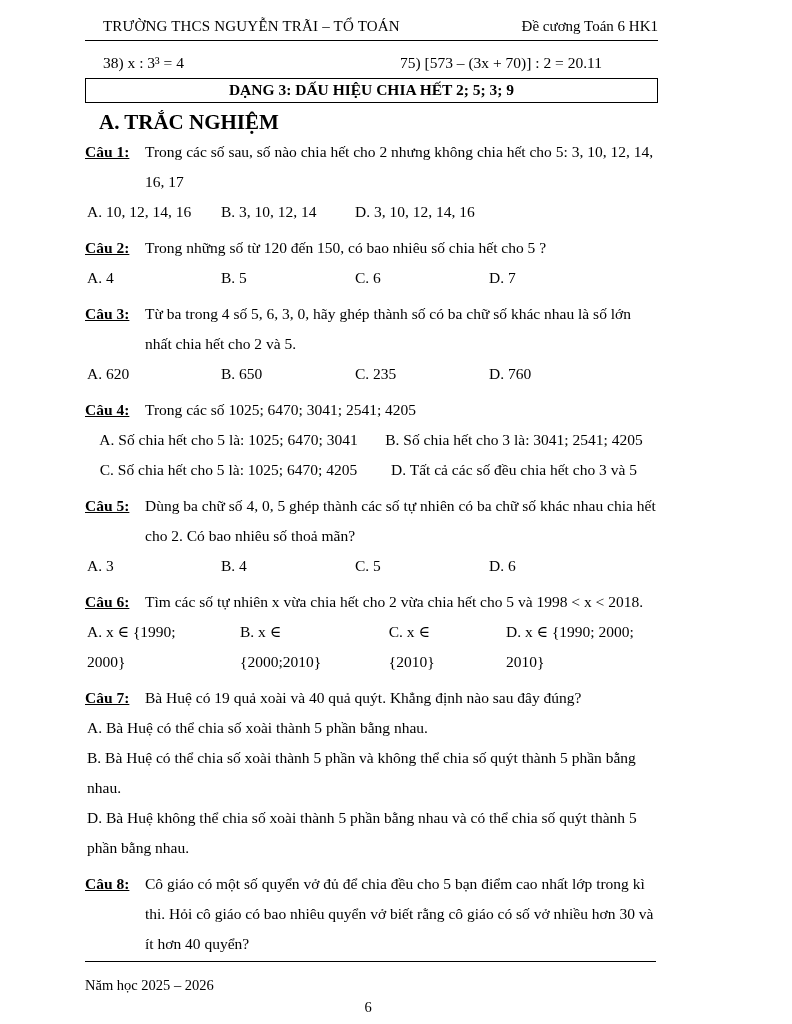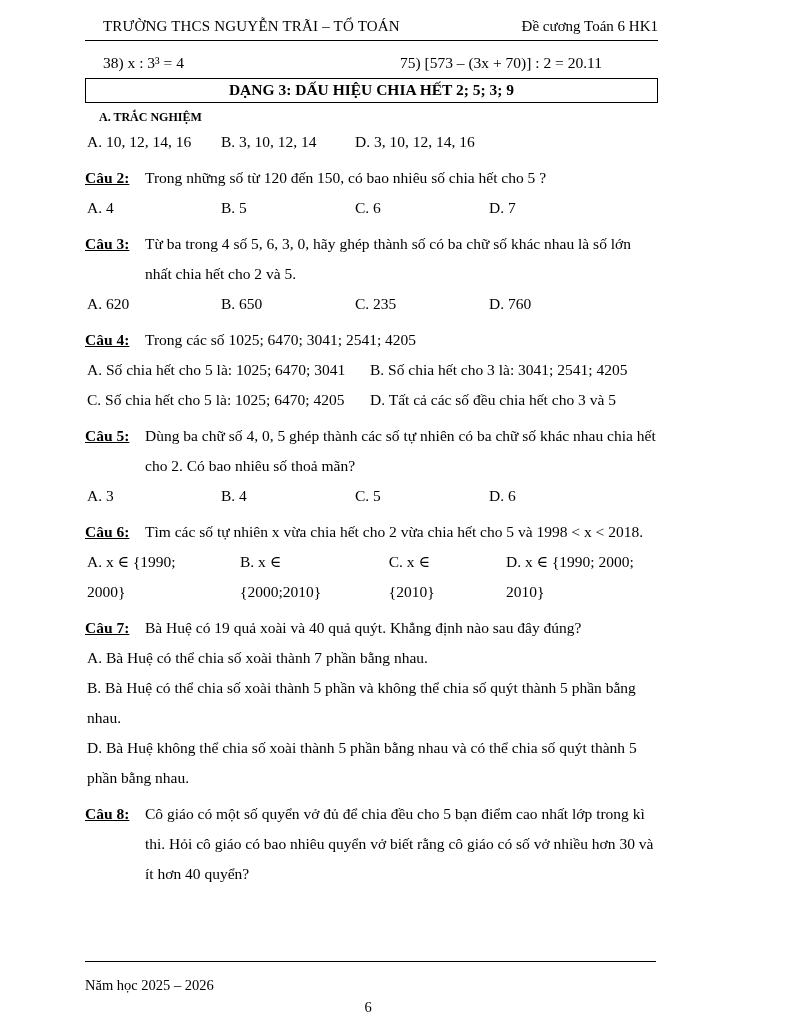--- a/index.html
+++ b/index.html
@@ -17,32 +17,32 @@
   .header .left { letter-spacing: 0.2px; }
 
   .exline { display: flex; margin-top: 11px; font-size: 15.5px; line-height: 22px; }
   .ex38 { margin-left: 18px; width: 297px; }
 
   .dang-box {
     border: 1.2px solid #000; text-align: center; font-weight: bold;
     font-size: 15.5px; margin-top: 4px; padding: 2px 0 3px 0;
   }
 
-  .section-a { font-weight: bold; font-size: 12px; margin: 7px 0 2px 14px; }
+  .section-a { font-weight: bold; font-size: 21px; margin: 7px 0 2px 14px; }
 
   .q { font-size: 15.5px; line-height: 30px; margin-bottom: 6px; }
   .q-head { display: flex; }
   .q-label { flex: 0 0 60px; font-weight: bold; text-decoration: underline; }
   .q-text { flex: 1; }
 
   .opts { margin-left: 2px; }
   .opts-4 { display: flex; }
   .opts-4 .opt { width: 134px; }
   .opts-4 .opt:last-child { width: auto; }
-  .opts-2col { display: grid; grid-template-columns: 283px 1fr; }
+  .opts-2col { display: grid; grid-template-columns: 283px 1fr; text-align: center; }
   .opts-gap { display: flex; }
   .opts-gap .opt { margin-right: 36px; }
   .opts-gap .opt:last-child { margin-right: 0; }
   .opts-stack .opt { display: block; }
 
   .footer {
     position: absolute; left: 85px; right: 80px; bottom: 30px;
     border-top: 1.5px solid #000; padding-top: 15px; font-size: 14.5px;
   }
   .page-num {
@@ -64,20 +64,24 @@
     <div class="exline">
       <span class="ex38">38) x : 3³ = 4</span>
       <span class="ex75">75) [573 – (3x + 70)] : 2 = 20.11</span>
     </div>
 
     <div class="dang-box">DẠNG 3: DẤU HIỆU CHIA HẾT 2; 5; 3; 9</div>
 
     <div class="section-a">A. TRẮC NGHIỆM</div>
 
     <div class="q">
+      <div class="q-head">
+        <span class="q-label">Câu 1:</span>
+        <span class="q-text">Trong các số sau, số nào chia hết cho 2 nhưng không chia hết cho 5: 3, 10, 12, 14, 16, 17</span>
+      </div>
       <div class="opts opts-4">
         <span class="opt">A. 10, 12, 14, 16</span>
         <span class="opt">B. 3, 10, 12, 14</span>
         <span class="opt">D. 3, 10, 12, 14, 16</span>
       </div>
     </div>
 
     <div class="q">
       <div class="q-head">
         <span class="q-label">Câu 2:</span>
@@ -142,21 +146,21 @@
         <span class="opt">D. x ∈ {1990; 2000; 2010}</span>
       </div>
     </div>
 
     <div class="q">
       <div class="q-head">
         <span class="q-label">Câu 7:</span>
         <span class="q-text">Bà Huệ có 19 quả xoài và 40 quả quýt. Khẳng định nào sau đây đúng?</span>
       </div>
       <div class="opts opts-stack">
-        <span class="opt">A. Bà Huệ có thể chia số xoài thành 7 phần bằng nhau.</span>
+        <span class="opt">A. Bà Huệ có thể chia số xoài thành 5 phần bằng nhau.</span>
         <span class="opt">B. Bà Huệ có thể chia số xoài thành 5 phần và không thể chia số quýt thành 5 phần bằng nhau.</span>
         <span class="opt">D. Bà Huệ không thể chia số xoài thành 5 phần bằng nhau và có thể chia số quýt thành 5 phần bằng nhau.</span>
       </div>
     </div>
 
     <div class="q">
       <div class="q-head">
         <span class="q-label">Câu 8:</span>
         <span class="q-text">Cô giáo có một số quyển vở đủ để chia đều cho 5 bạn điểm cao nhất lớp trong kì thi. Hỏi cô giáo có bao nhiêu quyển vở biết rằng cô giáo có số vở nhiều hơn 30 và ít hơn 40 quyển?</span>
       </div>

